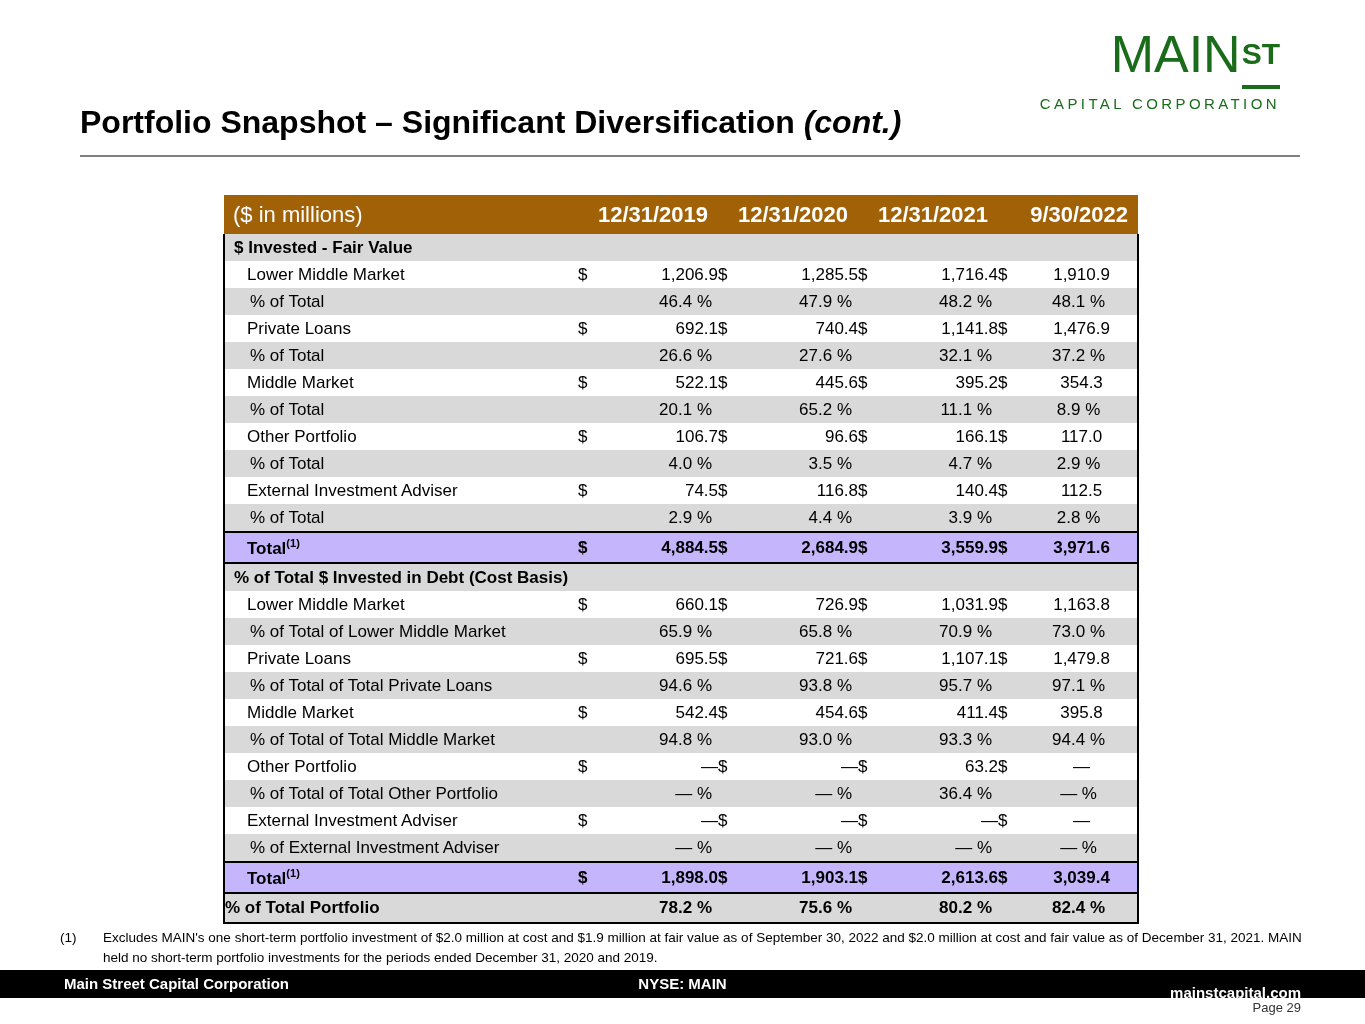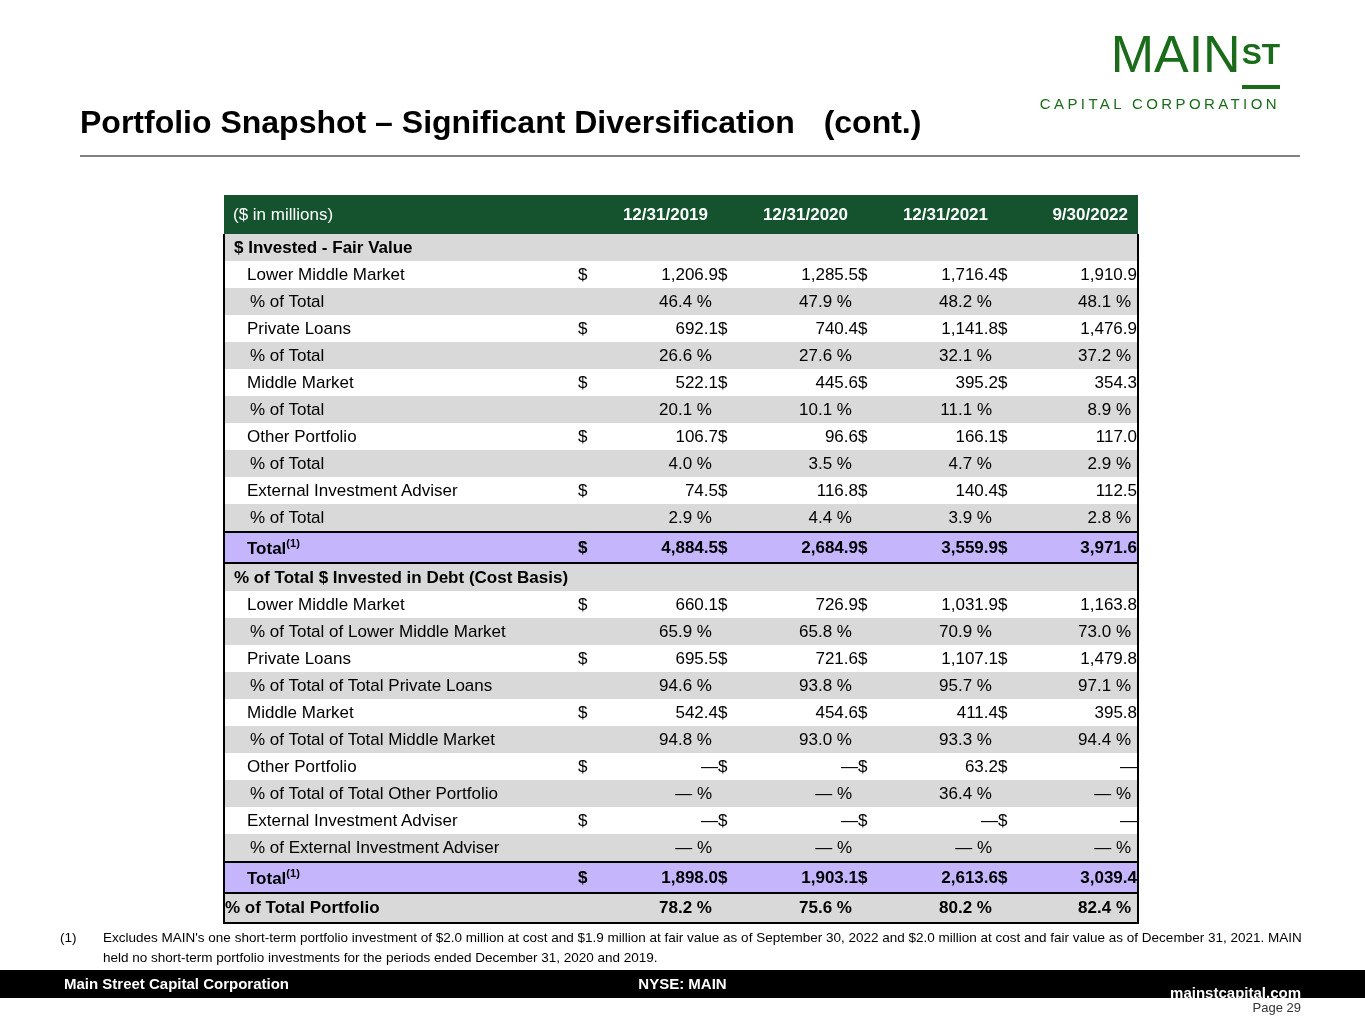--- a/index.html
+++ b/index.html
@@ -57,21 +57,21 @@
     width: 1220px;
   }
   #page-title {
     font-size: 32px;
     font-weight: bold;
     color: #000;
     white-space: nowrap;
   }
   #page-title .cont {
     font-weight: bold;
-    margin-left: 20px;
+    font-style: italic;
   }
   #title-rule {
     margin-top: 14px;
     height: 2px;
     background: #808080;
     width: 1220px;
   }
 
   
   #table-wrap {
@@ -93,25 +93,25 @@
     white-space: nowrap;
   }
 
   
   col.c-label { width: 354px; }
   col.c-cur   { width: 28px;  }
   col.c-val   { width: 112px; }
 
   
   tr.hdr td {
-    background: #14532d;
+    background: #a16207;
     color: #ffffff;
     font-weight: bold;
     height: 39px;
-    font-size: 17px;
+    font-size: 22px;
   }
   tr.hdr td.lbl { padding-left: 9px; font-weight: normal; }
   tr.hdr td.dt  { text-align: right; padding-right: 10px; }
 
   
   tr.section td {
     background: #d9d9d9;
     font-weight: bold;
     border-left: 2px solid #000;
     border-right: 2px solid #000;
@@ -120,21 +120,21 @@
 
   
   tr.white td { background: #ffffff; }
   tr.grey  td { background: #d9d9d9; }
 
   tr.row td {
     border-left: 0;
     border-right: 0;
   }
   tr.row td.first { border-left: 2px solid #000; }
-  tr.row td.last  { border-right: 2px solid #000; }
+  tr.row td.last  { border-right: 2px solid #000; text-align: center; }
 
   td.lbl     { padding-left: 9px; }
   td.lbl.i1  { padding-left: 22px; }
   td.lbl.i2  { padding-left: 25px; }
   td.cur     { text-align: left; padding-left: 4px; }
   td.val     { text-align: right; padding-right: 10px; }
   td.val.pct { padding-right: 6px; }
 
   tr.total td {
     border-top: 2px solid #000;
@@ -298,21 +298,21 @@
           <td class="cur">$</td>
           <td class="val">395.2</td>
           <td class="cur">$</td>
           <td class="val last">354.3</td>
         </tr>
         <tr class="row grey">
           <td class="lbl first i2">% of Total</td>
           <td class="cur"></td>
           <td class="val pct">20.1 %</td>
           <td class="cur"></td>
-          <td class="val pct">10.1 %</td>
+          <td class="val pct">65.2 %</td>
           <td class="cur"></td>
           <td class="val pct">11.1 %</td>
           <td class="cur"></td>
           <td class="val pct last">8.9 %</td>
         </tr>
         <tr class="row white">
           <td class="lbl first i1">Other Portfolio</td>
           <td class="cur">$</td>
           <td class="val">106.7</td>
           <td class="cur">$</td>

